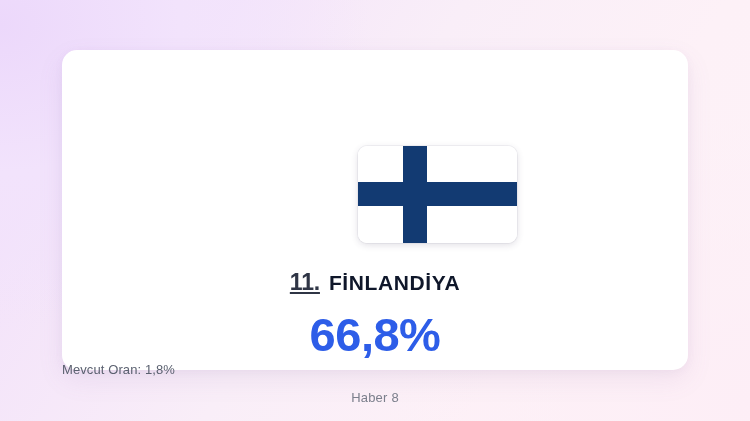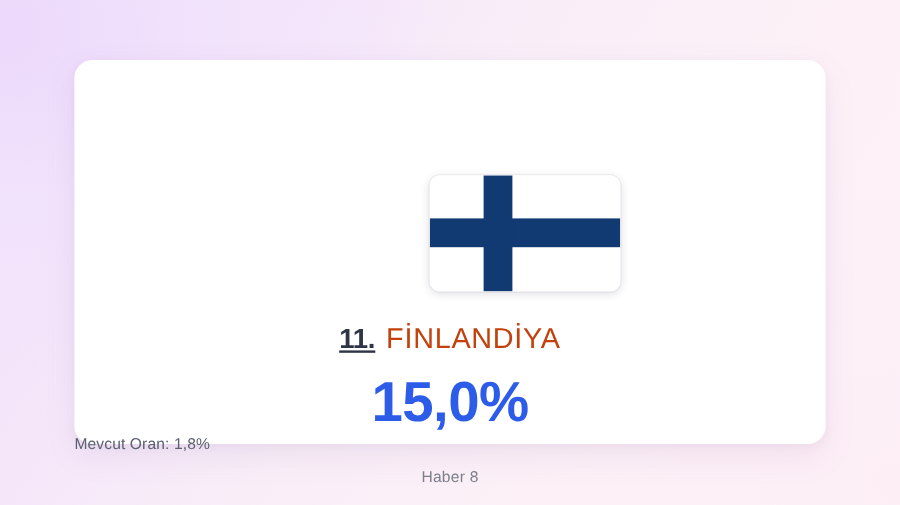--- a/index.html
+++ b/index.html
@@ -69,23 +69,23 @@
     white-space: nowrap;
   }
   #rank {
     font-size: 23px;
     font-weight: bold;
     color: #2f3545;
     letter-spacing: -0.2px;
     text-decoration: underline;
   }
   #country-name {
-    font-size: 24px;
-    font-weight: normal;
-    color: #c2410c;
+    font-size: 21px;
+    font-weight: bold;
+    color: #0f172a;
     letter-spacing: 0.6px;
     margin-left: 9px;
   }
 
   
   #value {
     position: absolute;
     left: 0;
     right: 0;
     top: 261px;
@@ -133,21 +133,21 @@
         <rect x="0" y="0" width="159" height="97" fill="#ffffff"></rect>
         <rect x="0" y="36" width="159" height="24" fill="#123a72"></rect>
         <rect x="45" y="0" width="24" height="97" fill="#123a72"></rect>
       </svg>
     </div>
 
     <div id="country-line">
       <span id="rank">11.</span><span id="country-name">FİNLANDİYA</span>
     </div>
 
-    <div id="value">15,0%</div>
+    <div id="value">66,8%</div>
 
     <div id="subline">Mevcut Oran: 1,8%</div>
 
   </div>
 
   <div id="footer">Haber 8</div>
 
 </div>
 
 </body></html>

